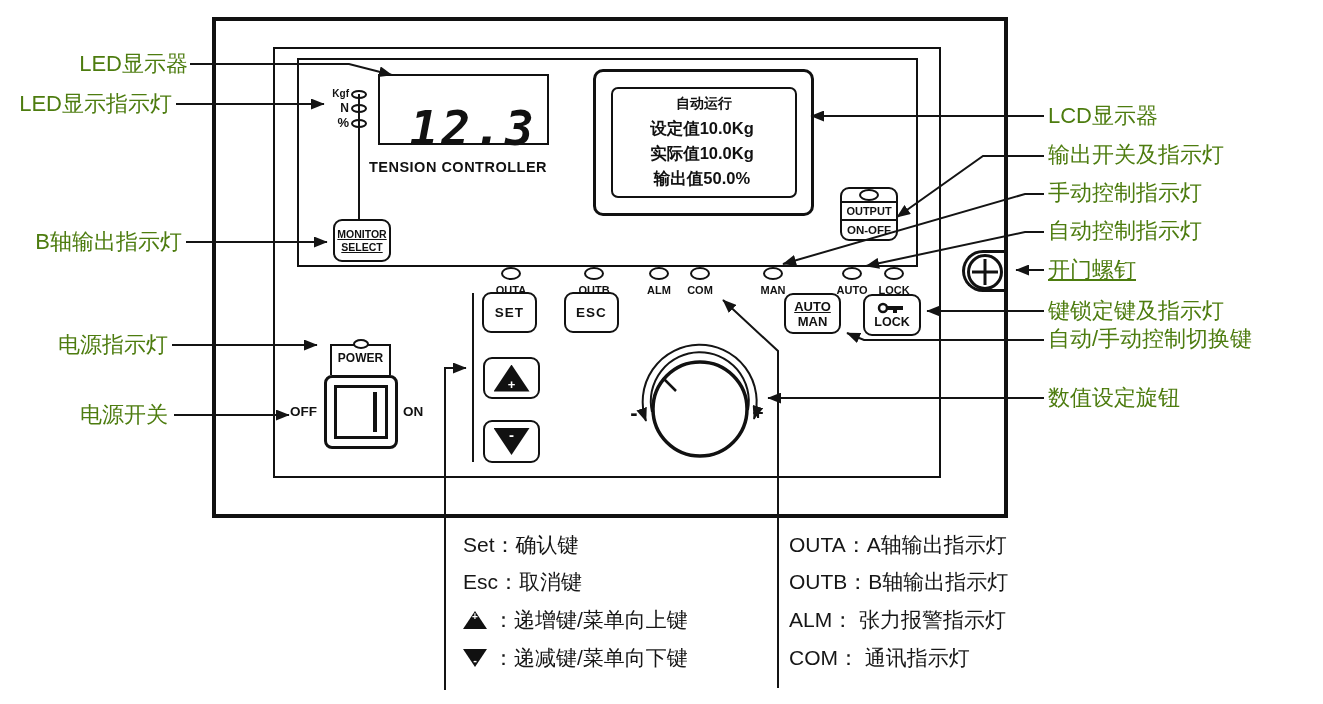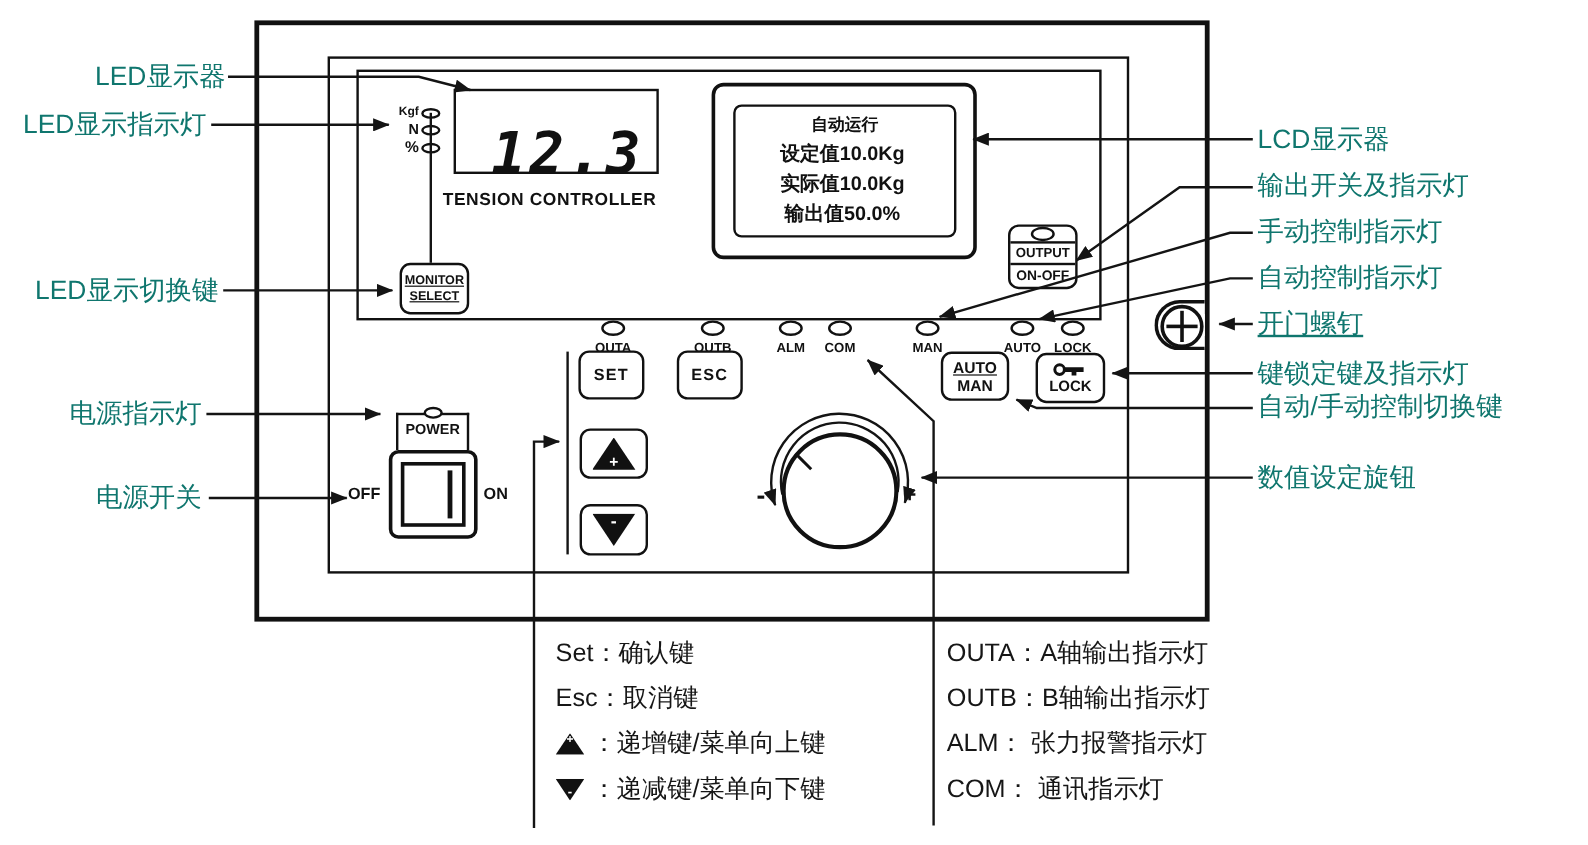--- a/index.html
+++ b/index.html
@@ -1,20 +1,20 @@
 <!DOCTYPE html>
 <html><head>
 <meta charset="utf-8">
 <style>
   html,body{margin:0;padding:0;background:#fff;}
   #stage{position:relative;width:1323px;height:704px;background:#fff;
          font-family:"Liberation Sans",sans-serif;color:#111;overflow:hidden;}
   .abs{position:absolute;box-sizing:border-box;}
   .box{border:2px solid #111;background:transparent;}
-  .callout{font-size:22px;line-height:26px;white-space:nowrap;color:#0f766e;}
+  .callout{font-size:22px;line-height:26px;white-space:nowrap;color:#4d7c0f;}
   .r{text-align:right;}
   .btn{border:2.5px solid #111;border-radius:9px;background:#fff;display:flex;
        align-items:center;justify-content:center;font-weight:bold;color:#111;}
   .led-oval{border:2px solid #111;border-radius:50%;background:#fff;}
   .small-lbl{font-weight:bold;font-size:11px;text-align:center;white-space:nowrap;}
   .legend-row{font-size:21px;line-height:26px;white-space:nowrap;display:flex;align-items:center;gap:6px;color:#161616;}
   .tri{background:#111;position:relative;flex:none;}
   .tri-up{clip-path:polygon(50% 0,0 100%,100% 100%);}
   .tri-down{clip-path:polygon(0 0,100% 0,50% 100%);}
   .tri span{position:absolute;left:0;right:0;text-align:center;color:#fff;font-weight:bold;}
@@ -141,21 +141,21 @@
   <div class="abs" style="left:403px;top:404px;width:45px;font-size:13.5px;font-weight:bold;">ON</div>
 
   <div class="abs" style="left:626px;top:400px;width:16px;font-size:22px;font-weight:bold;text-align:center;">-</div>
   <div class="abs" style="left:750px;top:402px;width:16px;font-size:19px;font-weight:bold;text-align:center;">+</div>
 
   <div class="abs" style="left:962px;top:250px;width:42px;height:42px;border:3px solid #111;border-right:none;border-radius:21px 0 0 21px;background:#fff;"></div>
   <div class="abs" style="left:967px;top:254px;width:36px;height:36px;border:3px solid #111;border-radius:50%;background:#fff;"></div>
 
   <div class="abs callout r" style="left:0;top:51px;width:188px;">LED显示器</div>
   <div class="abs callout r" style="left:0;top:91px;width:172px;">LED显示指示灯</div>
-  <div class="abs callout r" style="left:0;top:229px;width:182px;">LED显示切换键</div>
+  <div class="abs callout r" style="left:0;top:229px;width:182px;">B轴输出指示灯</div>
   <div class="abs callout r" style="left:0;top:332px;width:168px;">电源指示灯</div>
   <div class="abs callout r" style="left:0;top:402px;width:168px;">电源开关</div>
 
   <div class="abs callout" style="left:1048px;top:103px;">LCD显示器</div>
   <div class="abs callout" style="left:1048px;top:142px;">输出开关及指示灯</div>
   <div class="abs callout" style="left:1048px;top:180px;">手动控制指示灯</div>
   <div class="abs callout" style="left:1048px;top:218px;">自动控制指示灯</div>
   <div class="abs callout" style="left:1048px;top:257px;text-decoration:underline;">开门螺钉</div>
   <div class="abs callout" style="left:1048px;top:298px;">键锁定键及指示灯</div>
   <div class="abs callout" style="left:1048px;top:326px;">自动/手动控制切换键</div>

